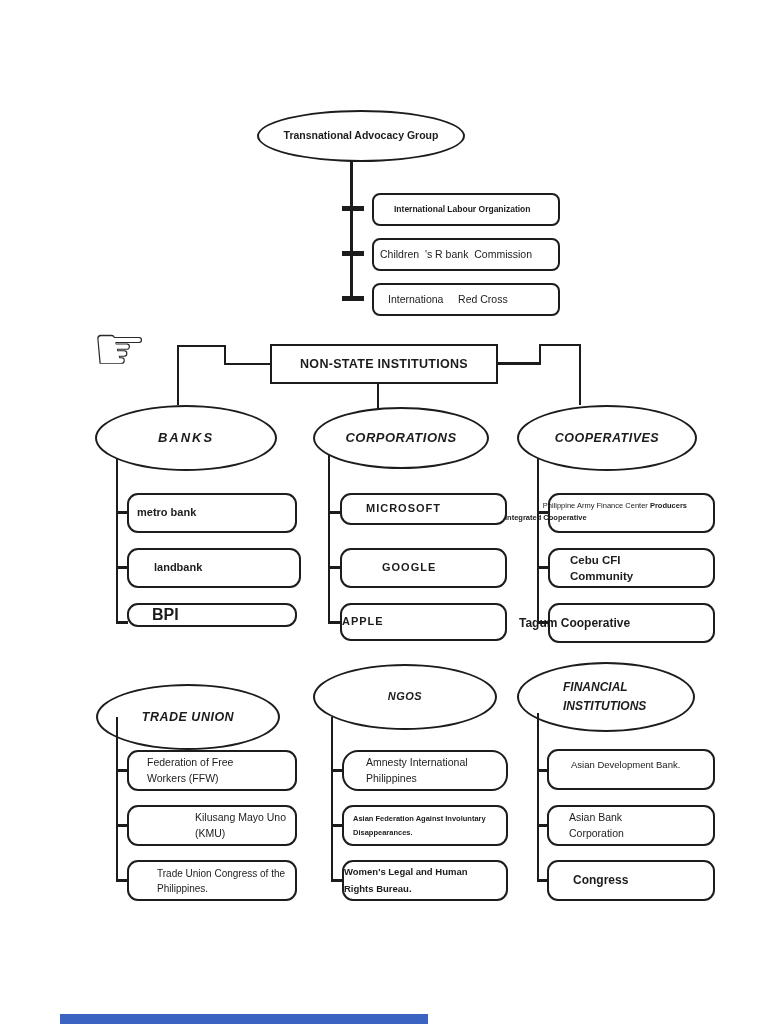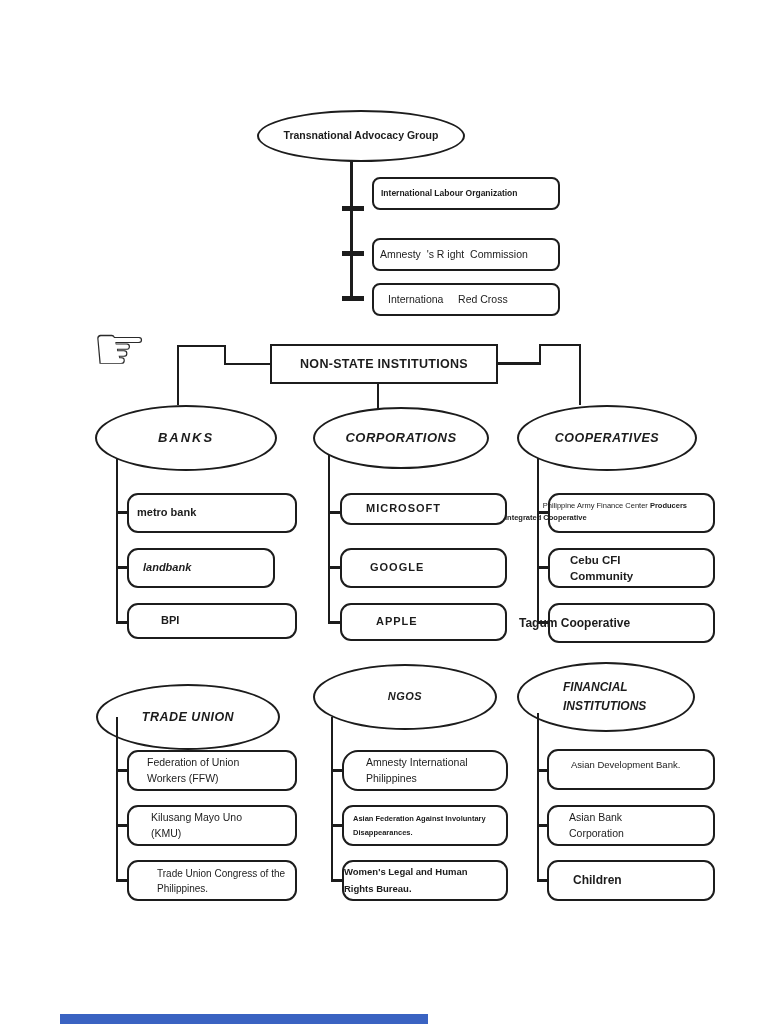--- a/index.html
+++ b/index.html
@@ -28,25 +28,25 @@
 
 <div class="ellipse" style="left:257px;top:110px;width:208px;height:52px;border-width:2px;font-style:normal;font-weight:600;font-size:10.5px;">
   <span class="lbl">Transnational Advocacy Group</span>
 </div>
 
 <div class="line" style="left:350px;top:161px;width:3px;height:140px;"></div>
 <div class="line" style="left:342px;top:206px;width:22px;height:5px;"></div>
 <div class="line" style="left:342px;top:251px;width:22px;height:5px;"></div>
 <div class="line" style="left:342px;top:296px;width:22px;height:5px;"></div>
 
-<div class="obox topbox" style="left:372px;top:177px;width:188px;height:33px;padding-left:7px;font-weight:bold;font-size:8.5px;">
+<div class="obox topbox" style="left:372px;top:193px;width:188px;height:33px;padding-left:20px;font-weight:bold;font-size:8.5px;">
   <span class="lbl">International Labour Organization</span>
 </div>
 <div class="obox topbox" style="left:372px;top:238px;width:188px;height:33px;padding-left:6px;font-size:10.5px;">
-  <span class="lbl">Amnesty  's R ight  Commission</span>
+  <span class="lbl">Children  's R bank  Commission</span>
 </div>
 <div class="obox topbox" style="left:372px;top:283px;width:188px;height:33px;padding-left:14px;font-size:10.5px;">
   <span class="lbl">Internationa     Red Cross</span>
 </div>
 
 <div class="abs" style="left:92px;top:318px;font-family:'DejaVu Sans',sans-serif;font-size:62px;line-height:1;color:#2a2a2a;">
   <span>☞</span>
 </div>
 
 <div class="obox" style="left:270px;top:344px;width:228px;height:40px;border-width:2px;border-radius:0;align-items:center;font-weight:bold;font-size:12.5px;letter-spacing:0.3px;">
@@ -83,34 +83,34 @@
 <div class="line" style="left:328px;top:511px;width:13px;height:3px;"></div>
 <div class="line" style="left:328px;top:566px;width:13px;height:3px;"></div>
 <div class="line" style="left:328px;top:621px;width:13px;height:3px;"></div>
 <div class="line" style="left:537px;top:511px;width:12px;height:3px;"></div>
 <div class="line" style="left:537px;top:566px;width:12px;height:3px;"></div>
 <div class="line" style="left:537px;top:621px;width:12px;height:3px;"></div>
 
 <div class="obox" style="left:127px;top:493px;width:170px;height:40px;padding-left:8px;font-weight:bold;font-size:11px;">
   <span class="lbl">metro bank</span>
 </div>
-<div class="obox" style="left:127px;top:548px;width:148px;height:40px;padding-left:14px;font-weight:bold;font-size:11px;font-style:italic;">
+<div class="obox" style="left:127px;top:548px;width:174px;height:40px;padding-left:25px;font-weight:bold;font-size:11px;">
   <span class="lbl">landbank</span>
 </div>
-<div class="obox" style="left:127px;top:603px;width:170px;height:36px;padding-left:32px;font-weight:bold;font-size:11px;">
+<div class="obox" style="left:127px;top:603px;width:170px;height:24px;padding-left:23px;font-weight:bold;font-size:16px;">
   <span class="lbl">BPI</span>
 </div>
 
 <div class="obox" style="left:340px;top:493px;width:167px;height:32px;padding-left:24px;font-weight:bold;font-size:11px;letter-spacing:1px;">
   <span class="lbl">MICROSOFT</span>
 </div>
-<div class="obox" style="left:340px;top:548px;width:167px;height:40px;padding-left:28px;font-weight:bold;font-size:11px;letter-spacing:1px;">
+<div class="obox" style="left:340px;top:548px;width:167px;height:40px;padding-left:40px;font-weight:bold;font-size:11px;letter-spacing:1px;">
   <span class="lbl">GOOGLE</span>
 </div>
-<div class="obox" style="left:340px;top:603px;width:167px;height:38px;padding-left:34px;font-weight:bold;font-size:11px;letter-spacing:1px;">
+<div class="obox" style="left:340px;top:603px;width:167px;height:38px;font-weight:bold;font-size:11px;letter-spacing:1px;">
   <span class="lbl">APPLE</span>
 </div>
 
 <div class="obox" style="left:548px;top:493px;width:167px;height:40px;"></div>
 <div class="abs" style="left:505px;top:500px;width:182px;font-size:7.5px;line-height:1.55;">
   <div style="white-space:nowrap;text-align:right;">
     <span>Philippine Army Finance Center </span><b>Producers</b>
   </div>
   <div style="font-weight:bold;">Integrated Cooperative</div>
 </div>
@@ -142,25 +142,25 @@
 <div class="line" style="left:116px;top:824px;width:12px;height:3px;"></div>
 <div class="line" style="left:116px;top:879px;width:12px;height:3px;"></div>
 <div class="line" style="left:331px;top:769px;width:12px;height:3px;"></div>
 <div class="line" style="left:331px;top:824px;width:12px;height:3px;"></div>
 <div class="line" style="left:331px;top:879px;width:12px;height:3px;"></div>
 <div class="line" style="left:537px;top:769px;width:11px;height:3px;"></div>
 <div class="line" style="left:537px;top:824px;width:11px;height:3px;"></div>
 <div class="line" style="left:537px;top:879px;width:11px;height:3px;"></div>
 
 <div class="obox" style="left:127px;top:750px;width:170px;height:41px;padding-left:18px;font-size:10.5px;">
-  <span class="lbl" style="line-height:1.5;">Federation of Union
+  <span class="lbl" style="line-height:1.5;">Federation of Free
 Workers (FFW)</span>
 </div>
 <div class="obox" style="left:127px;top:805px;width:170px;height:41px;padding-left:22px;font-size:10.5px;">
-  <span class="lbl" style="line-height:1.5;">Kilusang Mayo Uno
+  <span class="lbl" style="line-height:1.5;margin-left:44px;">Kilusang Mayo Uno
 (KMU)</span>
 </div>
 <div class="obox" style="left:127px;top:860px;width:170px;height:41px;padding-left:28px;font-size:10px;">
   <span class="lbl" style="line-height:1.5;">Trade Union Congress of the
 Philippines.</span>
 </div>
 
 <div class="obox" style="left:342px;top:750px;width:166px;height:41px;padding-left:22px;font-size:10.5px;border-radius:16px;">
   <span class="lbl" style="line-height:1.5;">Amnesty International
 Philippines</span>
@@ -175,16 +175,16 @@
 </div>
 
 <div class="obox" style="left:547px;top:749px;width:168px;height:41px;padding-left:22px;padding-bottom:10px;font-size:9.5px;">
   <span class="lbl">Asian Development Bank.</span>
 </div>
 <div class="obox" style="left:547px;top:805px;width:168px;height:41px;padding-left:20px;font-size:10.5px;">
   <span class="lbl" style="line-height:1.5;">Asian Bank
 Corporation</span>
 </div>
 <div class="obox" style="left:547px;top:860px;width:168px;height:41px;padding-left:24px;font-weight:bold;font-size:12px;">
-  <span class="lbl">Children</span>
+  <span class="lbl">Congress</span>
 </div>
 
 <div class="abs" style="left:60px;top:1014px;width:368px;height:10px;background:#3a63c2;"></div>
 
 </body></html>

